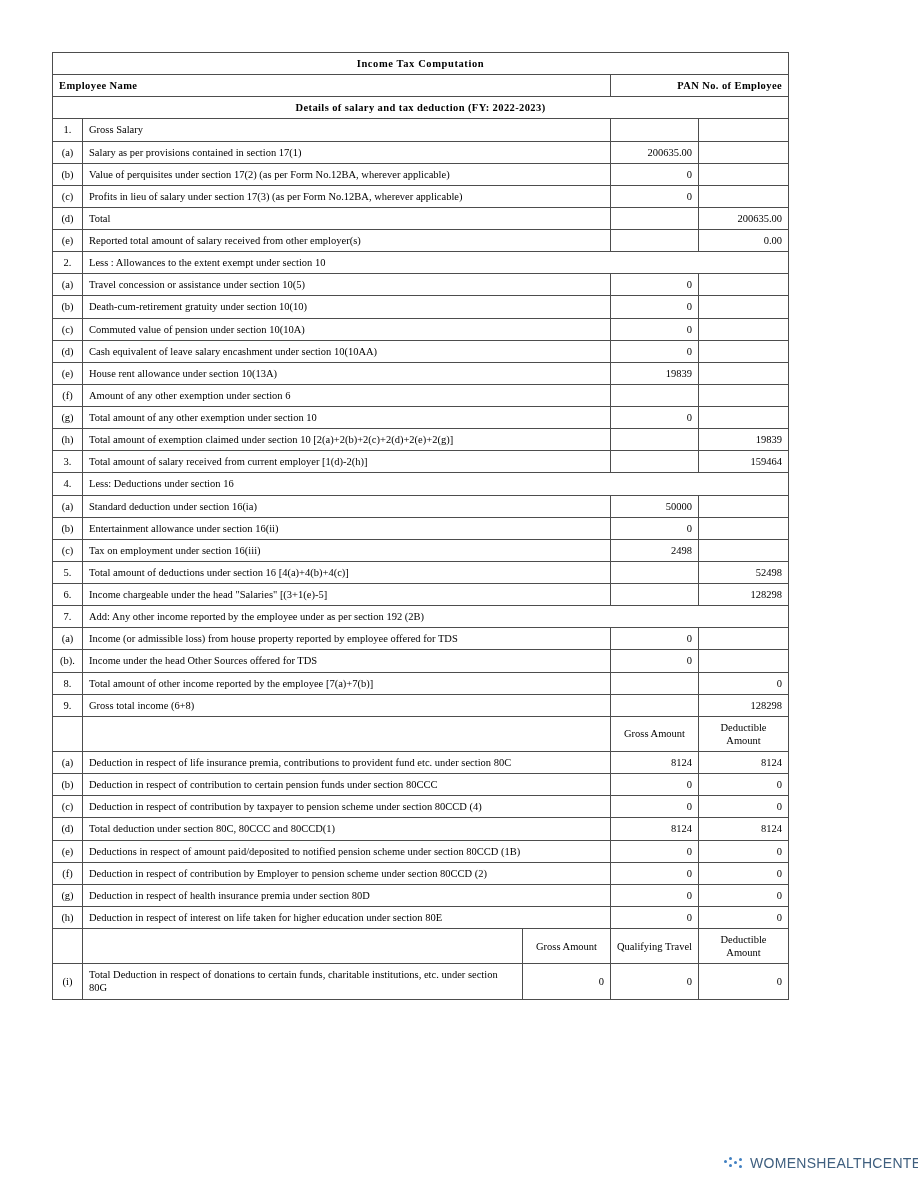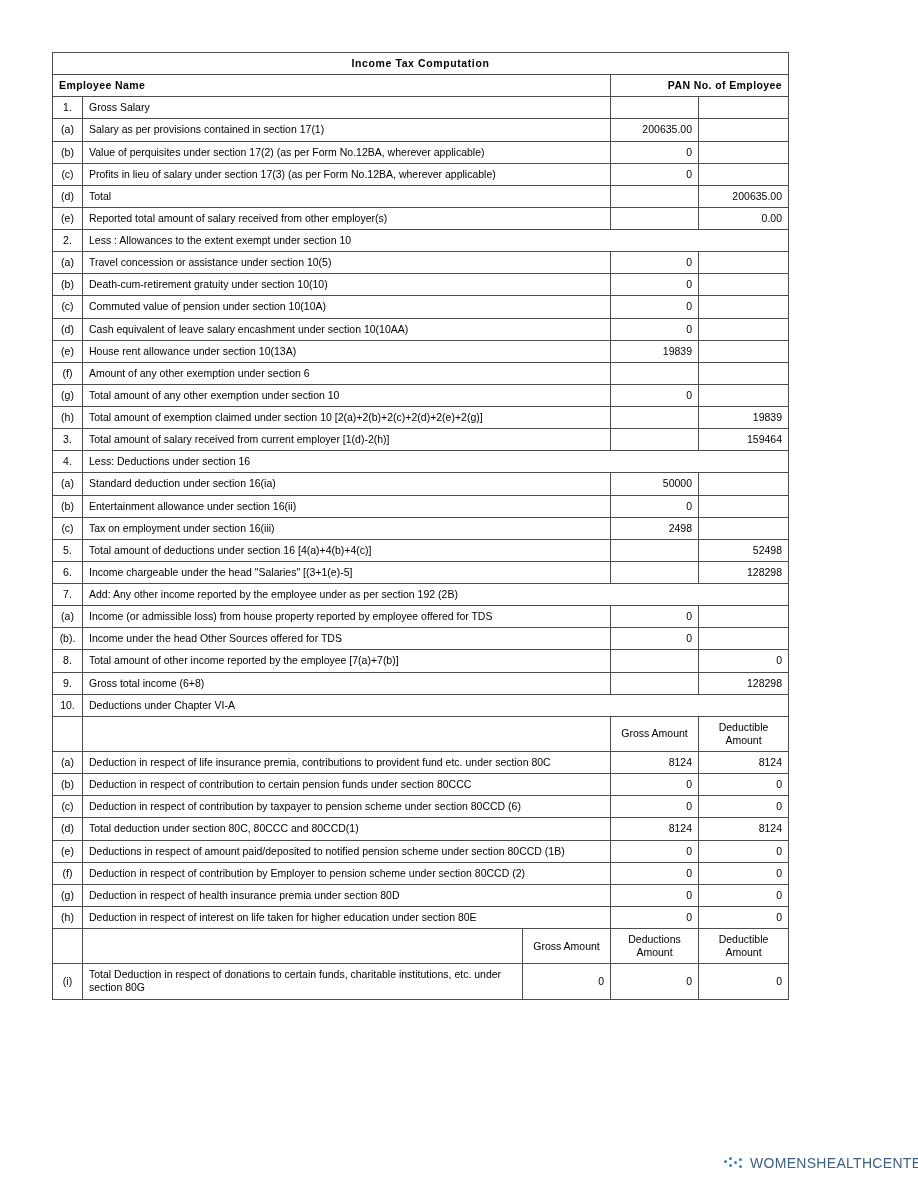--- a/index.html
+++ b/index.html
@@ -17,20 +17,21 @@
   .page {
     position: absolute;
     left: 52px;
     top: 52px;
     width: 736px;
   }
   table.doc {
     border-collapse: collapse;
     width: 736px;
     table-layout: fixed;
+    font-family: Liberation Serif, serif;
   }
   table.doc td {
     border: 1px solid #4d4d4d;
     font-size: 10.5px;
     line-height: 1.25;
     padding: 4px 6px;
     vertical-align: middle;
     word-wrap: break-word;
   }
   .title-cell {
@@ -112,20 +113,23 @@
       <col style="width:90px">
     </colgroup>
     <tbody>
       <tr>
         <td class="title-cell" colspan="5">Income Tax Computation</td>
       </tr>
       <tr>
         <td class="no-b-bottom emp-label" colspan="3">Employee Name</td>
         <td class="no-b-bottom emp-label r" colspan="2">PAN No. of Employee</td>
       </tr>
+      <tr>
+        <td class="subtitle-cell" colspan="5">Details of salary and tax deduction (FY: 2022-2023)</td>
+      </tr>
 
       <tr>
         <td class="idx">1.</td>
         <td colspan="2">Gross Salary</td>
         <td class="r"></td>
         <td class="r"></td>
       </tr>
       <tr>
         <td class="idx">(a)</td>
         <td colspan="2">Salary as per provisions contained in section 17(1)</td>
@@ -268,24 +272,20 @@
         <td class="idx">8.</td>
         <td colspan="2">Total amount of other income reported by the employee [7(a)+7(b)]</td>
         <td class="r"></td>
         <td class="r">0</td>
       </tr>
       <tr>
         <td class="idx">9.</td>
         <td colspan="2">Gross total income (6+8)</td>
         <td class="r"></td>
         <td class="r">128298</td>
-      </tr>
-      <tr>
-        <td class="idx">10.</td>
-        <td colspan="4">Deductions under Chapter VI-A</td>
       </tr>
 
       <tr>
         <td>&nbsp;</td>
         <td colspan="2">&nbsp;</td>
         <td class="hdr-small">Gross Amount</td>
         <td class="hdr-small">Deductible Amount</td>
       </tr>
 
       <tr>
@@ -295,21 +295,21 @@
         <td class="r">8124</td>
       </tr>
       <tr>
         <td class="idx">(b)</td>
         <td colspan="2">Deduction in respect of contribution to certain pension funds under section 80CCC</td>
         <td class="r">0</td>
         <td class="r">0</td>
       </tr>
       <tr>
         <td class="idx">(c)</td>
-        <td colspan="2">Deduction in respect of contribution by taxpayer to pension scheme under section 80CCD (6)</td>
+        <td colspan="2">Deduction in respect of contribution by taxpayer to pension scheme under section 80CCD (4)</td>
         <td class="r">0</td>
         <td class="r">0</td>
       </tr>
       <tr>
         <td class="idx">(d)</td>
         <td colspan="2">Total deduction under section 80C, 80CCC and 80CCD(1)</td>
         <td class="r">8124</td>
         <td class="r">8124</td>
       </tr>
       <tr>
@@ -334,21 +334,21 @@
         <td class="idx">(h)</td>
         <td colspan="2">Deduction in respect of interest on life taken for higher education under section 80E</td>
         <td class="r">0</td>
         <td class="r">0</td>
       </tr>
 
       <tr>
         <td>&nbsp;</td>
         <td>&nbsp;</td>
         <td class="hdr-small">Gross Amount</td>
-        <td class="hdr-small">Deductions Amount</td>
+        <td class="hdr-small">Qualifying Travel</td>
         <td class="hdr-small">Deductible Amount</td>
       </tr>
       <tr>
         <td class="idx">(i)</td>
         <td>Total Deduction in respect of donations to certain funds, charitable institutions, etc. under section 80G</td>
         <td class="r">0</td>
         <td class="r">0</td>
         <td class="r">0</td>
       </tr>
     </tbody>

